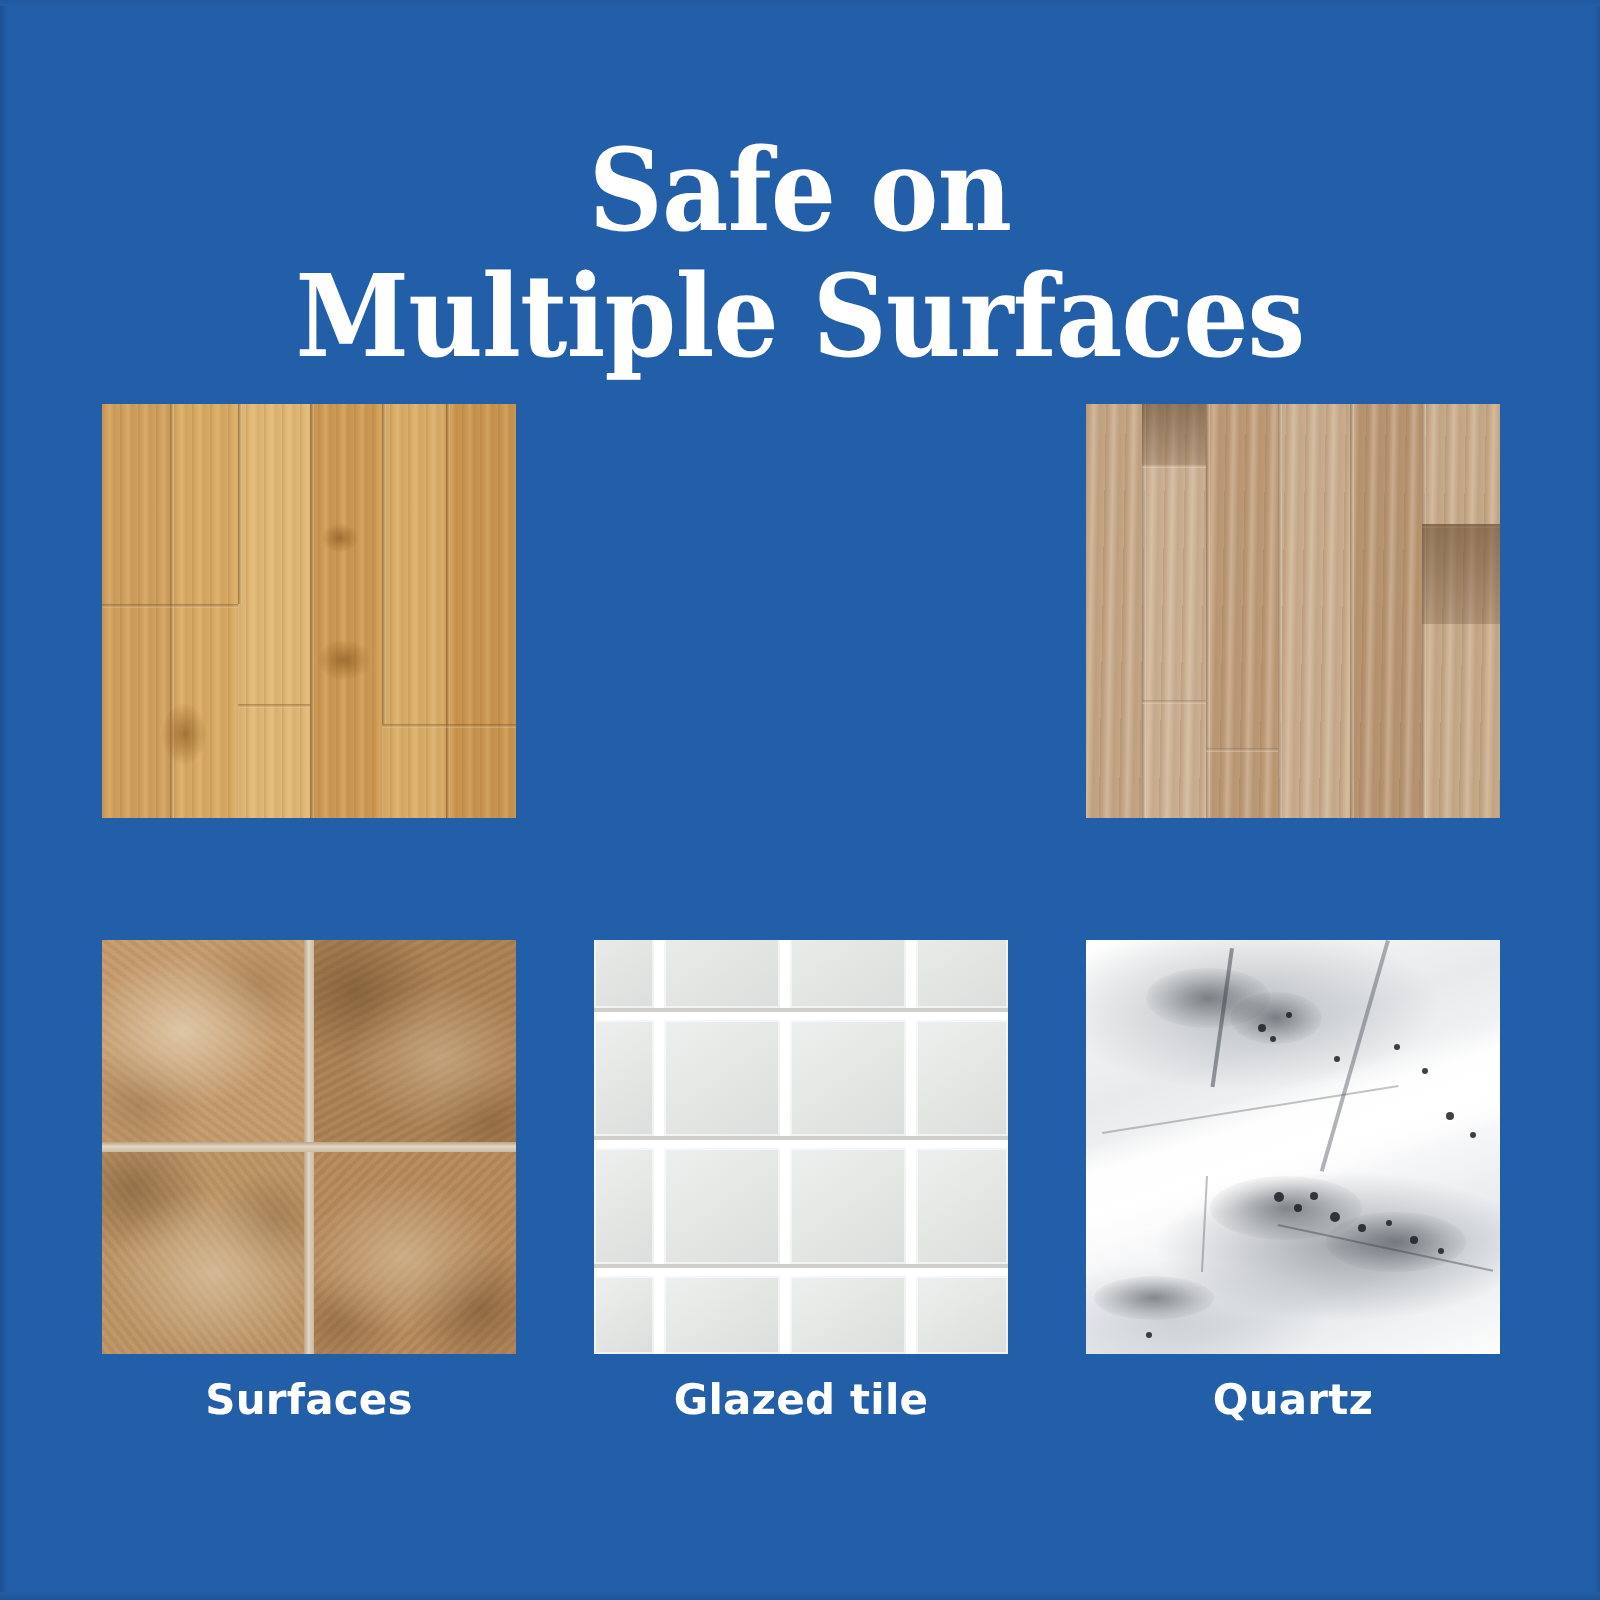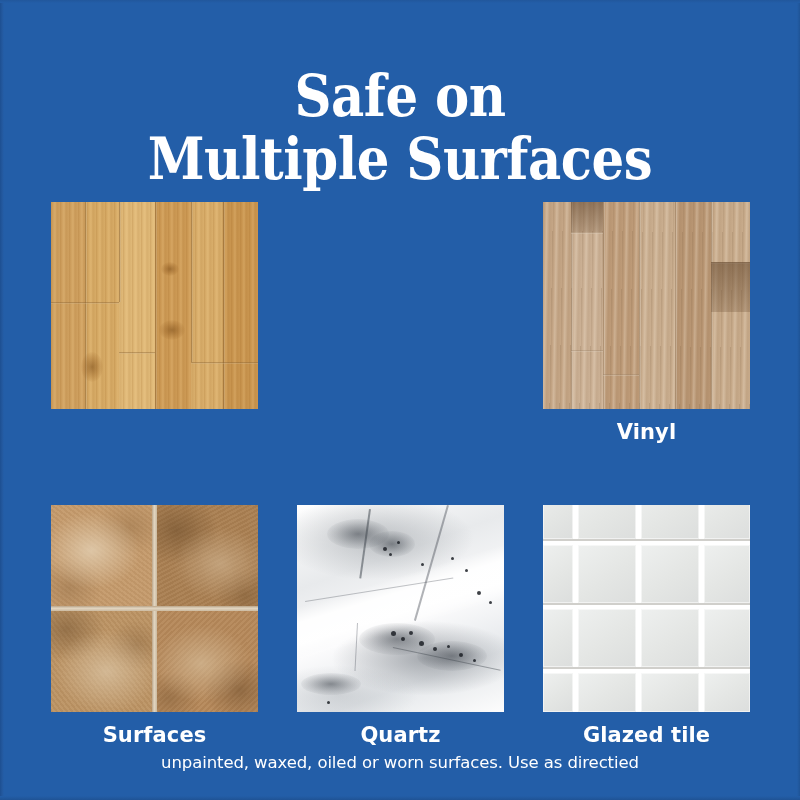--- a/index.html
+++ b/index.html
@@ -346,37 +346,65 @@
           <span class="seam-v" style="left:96px;top:0;height:207px;"></span>
           <span class="seam-v" style="left:132px;top:0;height:207px;"></span>
           <span class="seam-v" style="left:168px;top:0;height:207px;"></span>
           <span class="seam-h" style="top:30px;left:28px;width:32px;"></span>
           <span class="seam-h" style="top:148px;left:28px;width:32px;"></span>
           <span class="seam-h" style="top:60px;left:168px;width:39px;"></span>
           <span class="seam-h" style="top:172px;left:60px;width:36px;"></span>
           <span class="dark-end" style="left:168px;top:60px;width:39px;height:50px;"></span>
           <span class="dark-end" style="left:28px;top:0;width:32px;height:30px;"></span>
         </div>
-        <span class="caption">Vinyl</span>
       </div>
 
     </div>
 
     <div class="row row-2">
 
       <div class="cell">
         <div class="swatch tex-linoleum">
           <span class="lino-cell lc1"></span>
           <span class="lino-cell lc2"></span>
           <span class="lino-cell lc3"></span>
           <span class="lino-cell lc4"></span>
           <span class="grout-v"></span>
           <span class="grout-h"></span>
         </div>
         <span class="caption">Surfaces</span>
+      </div>
+
+      <div class="cell">
+        <div class="swatch tex-glazed">
+
+          <span class="gt" style="left:0px;  top:-22px; width:30px; height:56px;"></span>
+          <span class="gt" style="left:35px; top:-22px; width:58px; height:56px;"></span>
+          <span class="gt" style="left:98px; top:-22px; width:58px; height:56px;"></span>
+          <span class="gt" style="left:161px;top:-22px; width:46px; height:56px;"></span>
+          <span class="gt-shadow" style="left:0px;top:34px;width:207px;height:2px;"></span>
+
+          <span class="gt" style="left:0px;  top:40px; width:30px; height:58px;"></span>
+          <span class="gt" style="left:35px; top:40px; width:58px; height:58px;"></span>
+          <span class="gt" style="left:98px; top:40px; width:58px; height:58px;"></span>
+          <span class="gt" style="left:161px;top:40px; width:46px; height:58px;"></span>
+          <span class="gt-shadow" style="left:0px;top:98px;width:207px;height:2px;"></span>
+
+          <span class="gt" style="left:0px;  top:104px; width:30px; height:58px;"></span>
+          <span class="gt" style="left:35px; top:104px; width:58px; height:58px;"></span>
+          <span class="gt" style="left:98px; top:104px; width:58px; height:58px;"></span>
+          <span class="gt" style="left:161px;top:104px; width:46px; height:58px;"></span>
+          <span class="gt-shadow" style="left:0px;top:162px;width:207px;height:2px;"></span>
+
+          <span class="gt" style="left:0px;  top:168px; width:30px; height:39px;"></span>
+          <span class="gt" style="left:35px; top:168px; width:58px; height:39px;"></span>
+          <span class="gt" style="left:98px; top:168px; width:58px; height:39px;"></span>
+          <span class="gt" style="left:161px;top:168px; width:46px; height:39px;"></span>
+        </div>
+        <span class="caption">Glazed tile</span>
       </div>
 
       <div class="cell">
         <div class="swatch tex-quartz">
           <span class="vein" style="left:72px;top:4px;width:1.5px;height:70px;transform:rotate(8deg);"></span>
           <span class="vein" style="left:150px;top:0px;width:1.5px;height:120px;transform:rotate(16deg);background:rgba(60,66,74,0.40);"></span>
           <span class="vein" style="left:8px;top:96px;width:150px;height:1.2px;transform:rotate(-9deg);background:rgba(80,86,94,0.35);"></span>
           <span class="vein" style="left:60px;top:118px;width:1.2px;height:48px;transform:rotate(3deg);background:rgba(90,96,104,0.40);"></span>
           <span class="vein" style="left:96px;top:142px;width:110px;height:1.4px;transform:rotate(12deg);background:rgba(60,66,74,0.42);"></span>
           <span class="smudge" style="left:30px;top:14px;width:62px;height:30px;"></span>
@@ -398,49 +426,19 @@
           <span class="speckle" style="left:122px;top:136px;width:5px;height:5px;"></span>
           <span class="speckle" style="left:136px;top:142px;width:4px;height:4px;"></span>
           <span class="speckle" style="left:150px;top:140px;width:3px;height:3px;"></span>
           <span class="speckle" style="left:162px;top:148px;width:4px;height:4px;"></span>
           <span class="speckle" style="left:176px;top:154px;width:3px;height:3px;"></span>
           <span class="speckle" style="left:30px;top:196px;width:3px;height:3px;"></span>
         </div>
         <span class="caption">Quartz</span>
       </div>
 
-      <div class="cell">
-        <div class="swatch tex-glazed">
-
-          <span class="gt" style="left:0px;  top:-22px; width:30px; height:56px;"></span>
-          <span class="gt" style="left:35px; top:-22px; width:58px; height:56px;"></span>
-          <span class="gt" style="left:98px; top:-22px; width:58px; height:56px;"></span>
-          <span class="gt" style="left:161px;top:-22px; width:46px; height:56px;"></span>
-          <span class="gt-shadow" style="left:0px;top:34px;width:207px;height:2px;"></span>
-
-          <span class="gt" style="left:0px;  top:40px; width:30px; height:58px;"></span>
-          <span class="gt" style="left:35px; top:40px; width:58px; height:58px;"></span>
-          <span class="gt" style="left:98px; top:40px; width:58px; height:58px;"></span>
-          <span class="gt" style="left:161px;top:40px; width:46px; height:58px;"></span>
-          <span class="gt-shadow" style="left:0px;top:98px;width:207px;height:2px;"></span>
-
-          <span class="gt" style="left:0px;  top:104px; width:30px; height:58px;"></span>
-          <span class="gt" style="left:35px; top:104px; width:58px; height:58px;"></span>
-          <span class="gt" style="left:98px; top:104px; width:58px; height:58px;"></span>
-          <span class="gt" style="left:161px;top:104px; width:46px; height:58px;"></span>
-          <span class="gt-shadow" style="left:0px;top:162px;width:207px;height:2px;"></span>
-
-          <span class="gt" style="left:0px;  top:168px; width:30px; height:39px;"></span>
-          <span class="gt" style="left:35px; top:168px; width:58px; height:39px;"></span>
-          <span class="gt" style="left:98px; top:168px; width:58px; height:39px;"></span>
-          <span class="gt" style="left:161px;top:168px; width:46px; height:39px;"></span>
-        </div>
-        <span class="caption">Glazed tile</span>
-      </div>
-
     </div>
   </div>
 
   <p class="footnote">
-    <span class="fn-line">unpainted, waxed, oiled or worn surfaces. Use as directied</span>
   </p>
 
 </div>
 
 </body></html>

